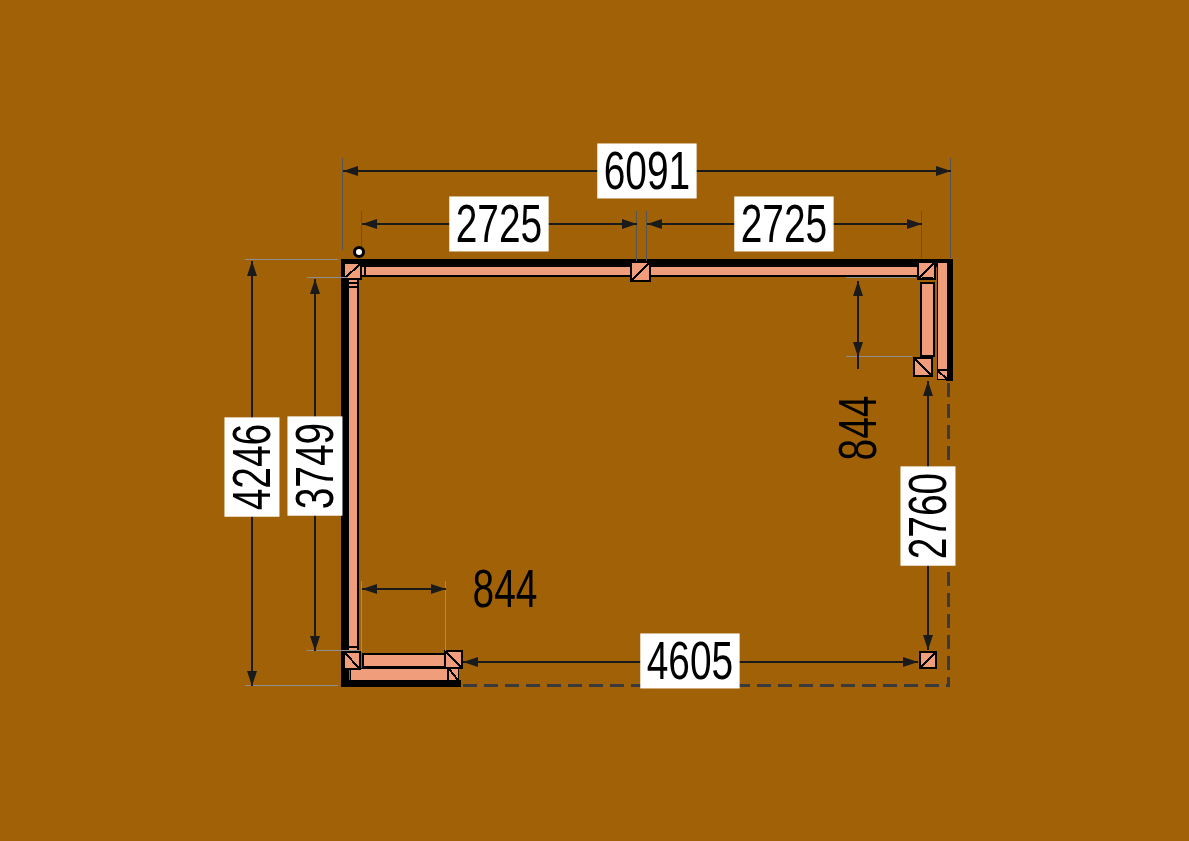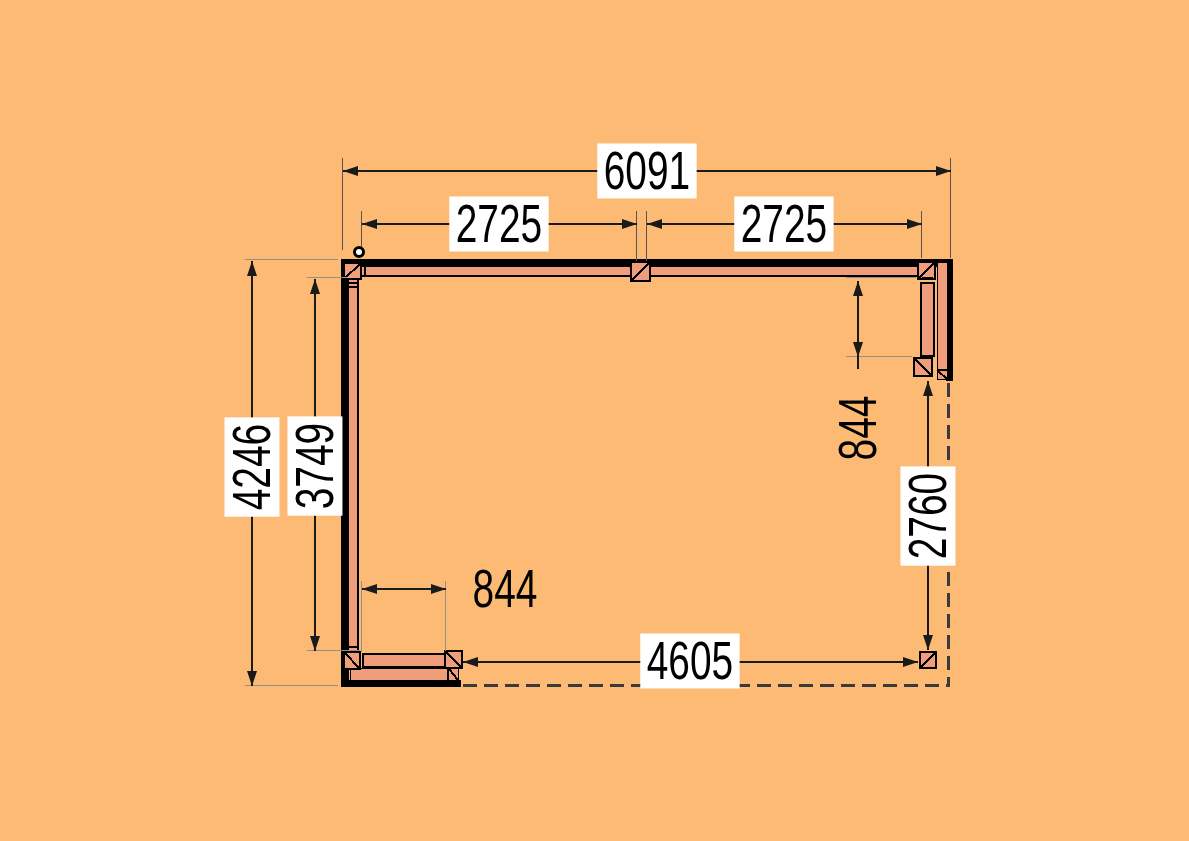--- a/index.html
+++ b/index.html
@@ -1,17 +1,17 @@
 <!DOCTYPE html>
 <html style="--wood: #EF9D7B; --dim: #1a1a1a; --ext: #8f8f8f; --dash: #3a3a3a;"><head>
 <meta charset="utf-8">
 <style>
   html,body { margin:0; padding:0; background:#fff; }
   #canvas {
-    position:relative; width:1189px; height:841px; background:#fdba74;
+    position:relative; width:1189px; height:841px; background:#a16207;
     font-family:"Liberation Sans", sans-serif; overflow:hidden;
   }
   .blk   { position:absolute; background:#000; }
   .wood  { position:absolute; background:var(--wood); }
   .beam  { position:absolute; background:var(--wood); border:2px solid #000; box-sizing:border-box; }
   .post  { position:absolute; background:var(--wood); border:2.5px solid #000; box-sizing:border-box; }
   .post::after, .cap::after {
     content:""; position:absolute; inset:0;
     background:linear-gradient(to bottom right, transparent calc(50% - 1px), #000 calc(50% - 1px) calc(50% + 1px), transparent calc(50% + 1px));
   }

